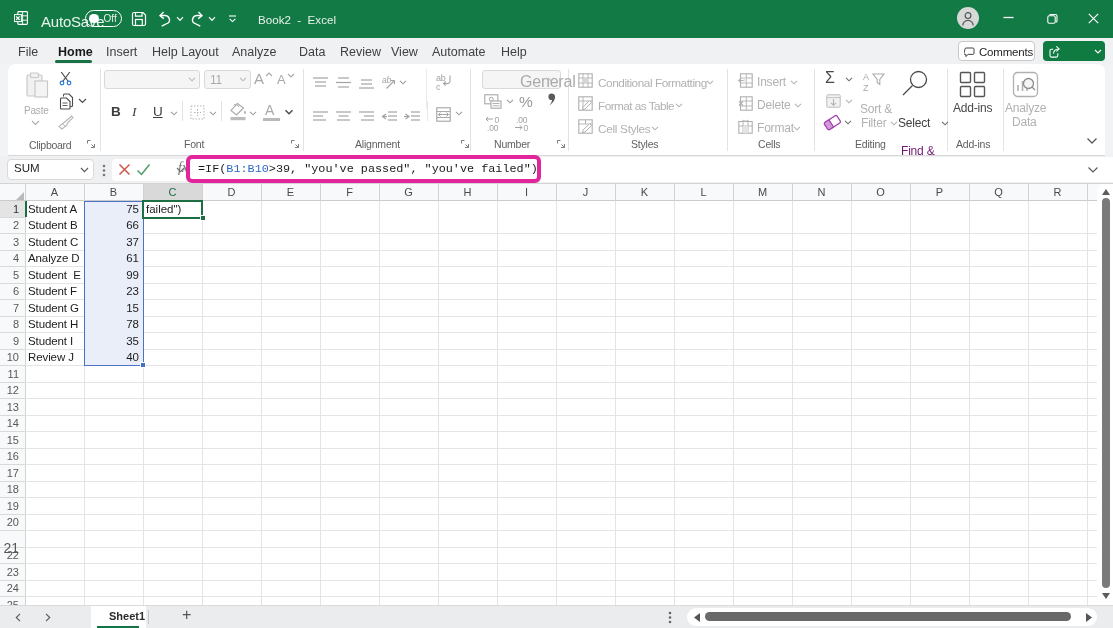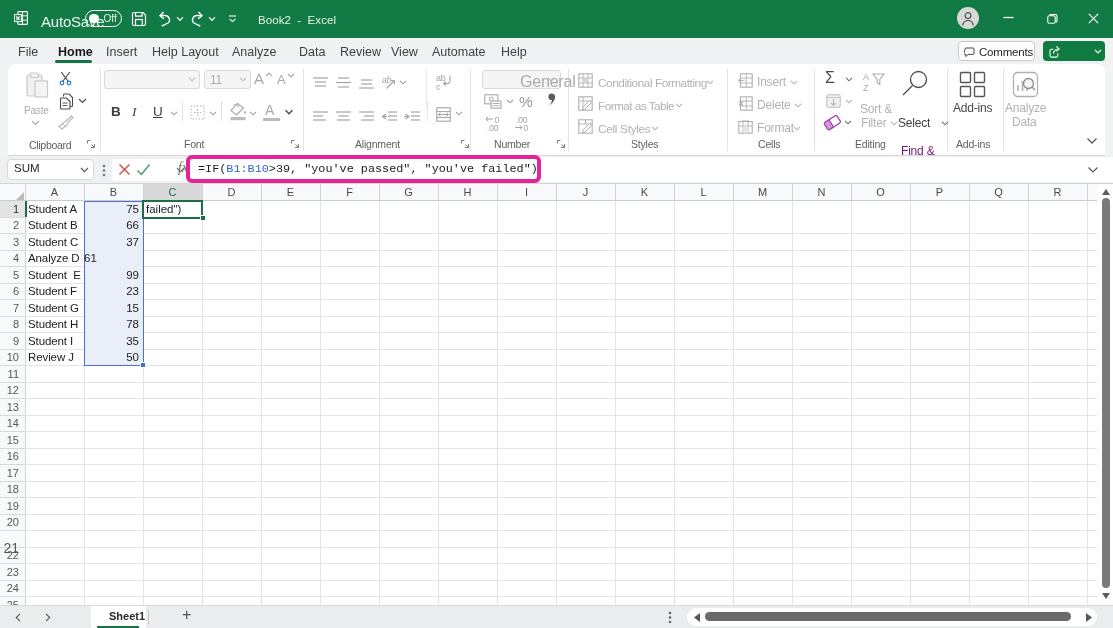--- a/index.html
+++ b/index.html
@@ -663,33 +663,33 @@
 
 <div class="abs" style="left:83.5px;top:16.5px;width:60px;height:165.5px;background:#e9eef9;border:1.3px solid #4a72c8;"></div>
 <div class="abs" style="left:139.5px;top:177.5px;width:6px;height:6px;background:#4470c4;border:1px solid #fff;"></div>
 <div class="abs" style="left:28px;top:16.50px;height:16.5px;line-height:16.5px;font-size:11.5px;letter-spacing:-0.1px;color:#1c1c1c;white-space:pre;">Student A</div>
 <div class="abs" style="left:84px;top:16.50px;width:55px;height:16.5px;line-height:16.5px;text-align:right;font-size:11.5px;color:#1c1c1c;">75</div>
 <div class="abs" style="left:28px;top:33.00px;height:16.5px;line-height:16.5px;font-size:11.5px;letter-spacing:-0.1px;color:#1c1c1c;white-space:pre;">Student B</div>
 <div class="abs" style="left:84px;top:33.00px;width:55px;height:16.5px;line-height:16.5px;text-align:right;font-size:11.5px;color:#1c1c1c;">66</div>
 <div class="abs" style="left:28px;top:49.50px;height:16.5px;line-height:16.5px;font-size:11.5px;letter-spacing:-0.1px;color:#1c1c1c;white-space:pre;">Student C</div>
 <div class="abs" style="left:84px;top:49.50px;width:55px;height:16.5px;line-height:16.5px;text-align:right;font-size:11.5px;color:#1c1c1c;">37</div>
 <div class="abs" style="left:28px;top:66.00px;height:16.5px;line-height:16.5px;font-size:11.5px;letter-spacing:-0.1px;color:#1c1c1c;white-space:pre;">Analyze D</div>
-<div class="abs" style="left:84px;top:66.00px;width:55px;height:16.5px;line-height:16.5px;font-size:11.5px;color:#1c1c1c;">61</div>
+<div class="abs" style="left:84px;top:66.00px;width:55px;height:16.5px;line-height:16.5px;text-align:right;font-size:11.5px;color:#1c1c1c;">61</div>
 <div class="abs" style="left:28px;top:82.50px;height:16.5px;line-height:16.5px;font-size:11.5px;letter-spacing:-0.1px;color:#1c1c1c;white-space:pre;">Student  E</div>
 <div class="abs" style="left:84px;top:82.50px;width:55px;height:16.5px;line-height:16.5px;text-align:right;font-size:11.5px;color:#1c1c1c;">99</div>
 <div class="abs" style="left:28px;top:99.00px;height:16.5px;line-height:16.5px;font-size:11.5px;letter-spacing:-0.1px;color:#1c1c1c;white-space:pre;">Student F</div>
 <div class="abs" style="left:84px;top:99.00px;width:55px;height:16.5px;line-height:16.5px;text-align:right;font-size:11.5px;color:#1c1c1c;">23</div>
 <div class="abs" style="left:28px;top:115.50px;height:16.5px;line-height:16.5px;font-size:11.5px;letter-spacing:-0.1px;color:#1c1c1c;white-space:pre;">Student G</div>
 <div class="abs" style="left:84px;top:115.50px;width:55px;height:16.5px;line-height:16.5px;text-align:right;font-size:11.5px;color:#1c1c1c;">15</div>
 <div class="abs" style="left:28px;top:132.00px;height:16.5px;line-height:16.5px;font-size:11.5px;letter-spacing:-0.1px;color:#1c1c1c;white-space:pre;">Student H</div>
 <div class="abs" style="left:84px;top:132.00px;width:55px;height:16.5px;line-height:16.5px;text-align:right;font-size:11.5px;color:#1c1c1c;">78</div>
 <div class="abs" style="left:28px;top:148.50px;height:16.5px;line-height:16.5px;font-size:11.5px;letter-spacing:-0.1px;color:#1c1c1c;white-space:pre;">Student I</div>
 <div class="abs" style="left:84px;top:148.50px;width:55px;height:16.5px;line-height:16.5px;text-align:right;font-size:11.5px;color:#1c1c1c;">35</div>
 <div class="abs" style="left:28px;top:165.00px;height:16.5px;line-height:16.5px;font-size:11.5px;letter-spacing:-0.1px;color:#1c1c1c;white-space:pre;">Review J</div>
-<div class="abs" style="left:84px;top:165.00px;width:55px;height:16.5px;line-height:16.5px;text-align:right;font-size:11.5px;color:#1c1c1c;">50</div>
+<div class="abs" style="left:84px;top:165.00px;width:55px;height:16.5px;line-height:16.5px;text-align:right;font-size:11.5px;color:#1c1c1c;">40</div>
 <div class="abs" style="left:142px;top:15.5px;width:61px;height:19px;background:#fff;border:2px solid #1e6e43;"></div>
 <div class="abs" style="left:146px;top:17px;height:16px;line-height:16px;font-size:11.5px;color:#1c1c1c;">failed")</div>
 <div class="abs" style="left:199.5px;top:30.5px;width:6px;height:6px;background:#1e6e43;border:1px solid #fff;"></div>
 <div class="abs" style="left:1097px;top:0.5px;width:16px;height:420.5px;background:#fff;border-radius:8px 0 0 8px;"></div>
 <svg class="abs" style="left:1102px;top:4.5px" width="8" height="6" viewBox="0 0 8 6">
         <path d="M4 0 L8 6 L0 6 Z" fill="#5c5c5c"></path>
       </svg>
 <div class="abs" style="left:1102px;top:14px;width:7.5px;height:390px;background:#7a7a7a;border-radius:4px;"></div>
 <svg class="abs" style="left:1102px;top:409px" width="8" height="6" viewBox="0 0 8 6">
         <path d="M4 6 L8 0 L0 0 Z" fill="#5c5c5c"></path>

